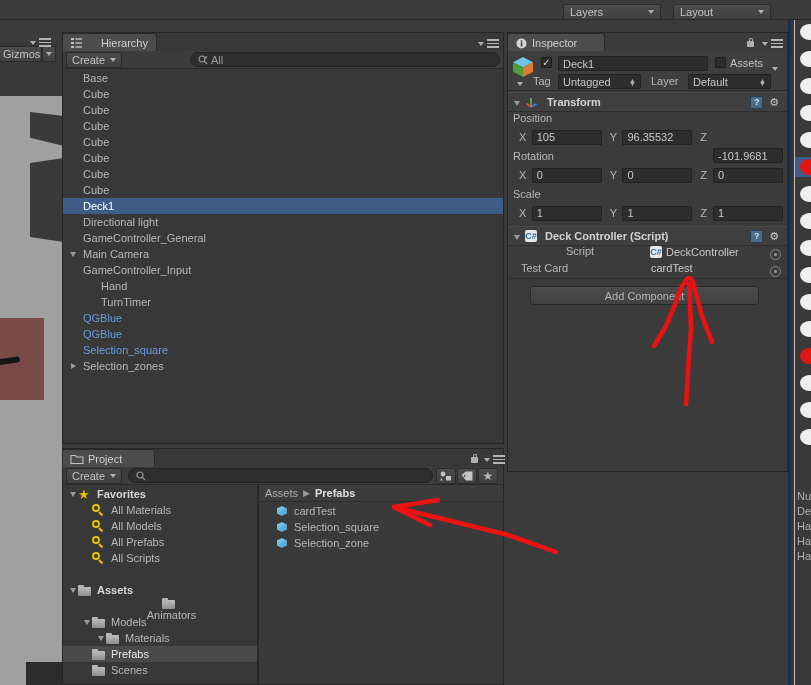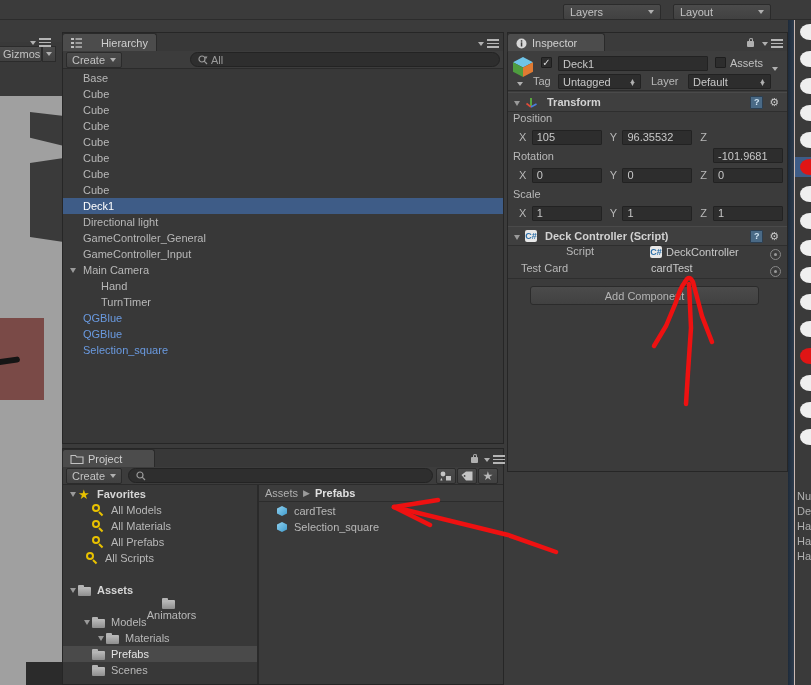--- a/index.html
+++ b/index.html
@@ -190,48 +190,54 @@
     </div>
     <div class="row" style="height: 16px; padding-left: 4px;">
       <span style="width: 12px; display: inline-flex; align-items: center; justify-content: center;"></span>
       <span style="margin-left: 4px;">Directional light</span>
     </div>
     <div class="row" style="height: 16px; padding-left: 4px;">
       <span style="width: 12px; display: inline-flex; align-items: center; justify-content: center;"></span>
       <span style="margin-left: 4px;">GameController_General</span>
     </div>
     <div class="row" style="height: 16px; padding-left: 4px;">
-      <span style="width: 12px; display: inline-flex; align-items: center; justify-content: center;"></span>
-      <span style="margin-left: 4px;">GameController_Input</span>
-    </div>
-    <div class="row" style="height: 16px; padding-left: 4px;">
       <span style="width: 12px; display: inline-flex; align-items: center; justify-content: center;">
         <span class="arrow-d"></span>
       </span>
       <span style="margin-left: 4px;">Main Camera</span>
     </div>
+    <div class="row" style="height: 16px; padding-left: 4px;">
+      <span style="width: 12px; display: inline-flex; align-items: center; justify-content: center;"></span>
+      <span style="margin-left: 4px;">GameController_Input</span>
+    </div>
     <div class="row" style="height: 16px; padding-left: 22px;">
       <span style="width: 12px; display: inline-flex; align-items: center; justify-content: center;"></span>
       <span style="margin-left: 4px;">Hand</span>
     </div>
     <div class="row" style="height: 16px; padding-left: 22px;">
       <span style="width: 12px; display: inline-flex; align-items: center; justify-content: center;"></span>
       <span style="margin-left: 4px;">TurnTimer</span>
     </div>
     <div class="row" style="height: 16px; padding-left: 4px;">
       <span style="width: 12px; display: inline-flex; align-items: center; justify-content: center;"></span>
       <span style="margin-left: 4px; color: rgb(106, 154, 224);">QGBlue</span>
     </div>
     <div class="row" style="height: 16px; padding-left: 4px;">
       <span style="width: 12px; display: inline-flex; align-items: center; justify-content: center;"></span>
       <span style="margin-left: 4px; color: rgb(106, 154, 224);">QGBlue</span>
     </div>
     <div class="row" style="height: 16px; padding-left: 4px;">
       <span style="width: 12px; display: inline-flex; align-items: center; justify-content: center;"></span>
       <span style="margin-left: 4px; color: rgb(106, 154, 224);">Selection_square</span>
+    </div>
+    <div class="row" style="height: 16px; padding-left: 4px;">
+      <span style="width: 12px; display: inline-flex; align-items: center; justify-content: center;">
+        <span class="arrow-r"></span>
+      </span>
+      <span style="margin-left: 4px;">Selection_zones</span>
     </div>
   </div>
 
 <div class="abs" style="left:507px;top:32px;width:281px;height:440px;background:#3b3b3b;border:1px solid #262626;box-sizing:border-box;"></div>
 
 <div class="tab" style="left:507px;top:33px;width:98px;">
   <span class="ticon">
     <svg width="11" height="11" viewBox="0 0 11 11">
       <circle cx="5.5" cy="5.5" r="5" fill="#d8d8d8"></circle>
       <rect x="4.8" y="4.3" width="1.5" height="4.2" fill="#3a3a3a"></rect>
@@ -451,37 +457,37 @@
       <span style="width: 15px; display: inline-flex; align-items: center;">
         <span class="star">★</span>
       </span>
       <span style="margin-left: 4px; font-weight: bold; color: rgb(214, 214, 214);">Favorites</span>
     </div>
     <div class="row" style="height: 16px; padding-left: 18px;">
       <span style="width: 11px; display: inline-flex; align-items: center; justify-content: center;"></span>
       <span style="width: 15px; display: inline-flex; align-items: center;">
         <span class="magnifier"></span>
       </span>
+      <span style="margin-left: 4px;">All Materials</span>
+    </div>
+    <div class="row" style="height: 16px; padding-left: 18px;">
+      <span style="width: 11px; display: inline-flex; align-items: center; justify-content: center;"></span>
+      <span style="width: 15px; display: inline-flex; align-items: center;">
+        <span class="magnifier"></span>
+      </span>
       <span style="margin-left: 4px;">All Models</span>
     </div>
     <div class="row" style="height: 16px; padding-left: 18px;">
       <span style="width: 11px; display: inline-flex; align-items: center; justify-content: center;"></span>
       <span style="width: 15px; display: inline-flex; align-items: center;">
         <span class="magnifier"></span>
       </span>
-      <span style="margin-left: 4px;">All Materials</span>
+      <span style="margin-left: 4px;">All Prefabs</span>
     </div>
     <div class="row" style="height: 16px; padding-left: 18px;">
-      <span style="width: 11px; display: inline-flex; align-items: center; justify-content: center;"></span>
-      <span style="width: 15px; display: inline-flex; align-items: center;">
-        <span class="magnifier"></span>
-      </span>
-      <span style="margin-left: 4px;">All Prefabs</span>
-    </div>
-    <div class="row" style="height: 16px; padding-left: 12px;">
       <span style="width: 11px; display: inline-flex; align-items: center; justify-content: center;"></span>
       <span style="width: 15px; display: inline-flex; align-items: center;">
         <span class="magnifier"></span>
       </span>
       <span style="margin-left: 4px;">All Scripts</span>
     </div>
     <div class="row" style="height: 16px; padding-left: 4px;">
       <span style="width: 11px; display: inline-flex; align-items: center; justify-content: center;"></span>
       <span style="width: 15px; display: inline-flex; align-items: center;"></span>
       <span style="margin-left: 4px;"></span>
@@ -549,20 +555,26 @@
       <span style="width: 16px; display: inline-flex; align-items: center;">
         <span class="cube"></span>
       </span>
       <span style="margin-left: 2px;">cardTest</span>
     </div>
     <div class="row" style="height: 16px; padding-left: 17px;">
       <span style="width: 16px; display: inline-flex; align-items: center;">
         <span class="cube"></span>
       </span>
       <span style="margin-left: 2px;">Selection_square</span>
+    </div>
+    <div class="row" style="height: 16px; padding-left: 17px;">
+      <span style="width: 16px; display: inline-flex; align-items: center;">
+        <span class="cube"></span>
+      </span>
+      <span style="margin-left: 2px;">Selection_zone</span>
     </div>
   </div>
 
 <div class="abs" style="left:788px;top:20px;width:6px;height:665px;background:linear-gradient(90deg,#1d2a3a,#2e3d4e);"></div>
 <div class="abs" style="left:794px;top:20px;width:17px;height:665px;background:#3a3a3a;border-left:1px solid #c9b9b4;overflow:hidden;">
   <div id="right-dots" style="position:absolute;left:0;top:0;width:17px;height:440px;">
       <div style="position: absolute; left: 5px; top: 4px; width: 20px; height: 16px; border-radius: 50%; background: rgb(239, 239, 239);"></div>
       <div style="position: absolute; left: 5px; top: 31px; width: 20px; height: 16px; border-radius: 50%; background: rgb(239, 239, 239);"></div>
       <div style="position: absolute; left: 5px; top: 58px; width: 20px; height: 16px; border-radius: 50%; background: rgb(239, 239, 239);"></div>
       <div style="position: absolute; left: 5px; top: 85px; width: 20px; height: 16px; border-radius: 50%; background: rgb(239, 239, 239);"></div>

